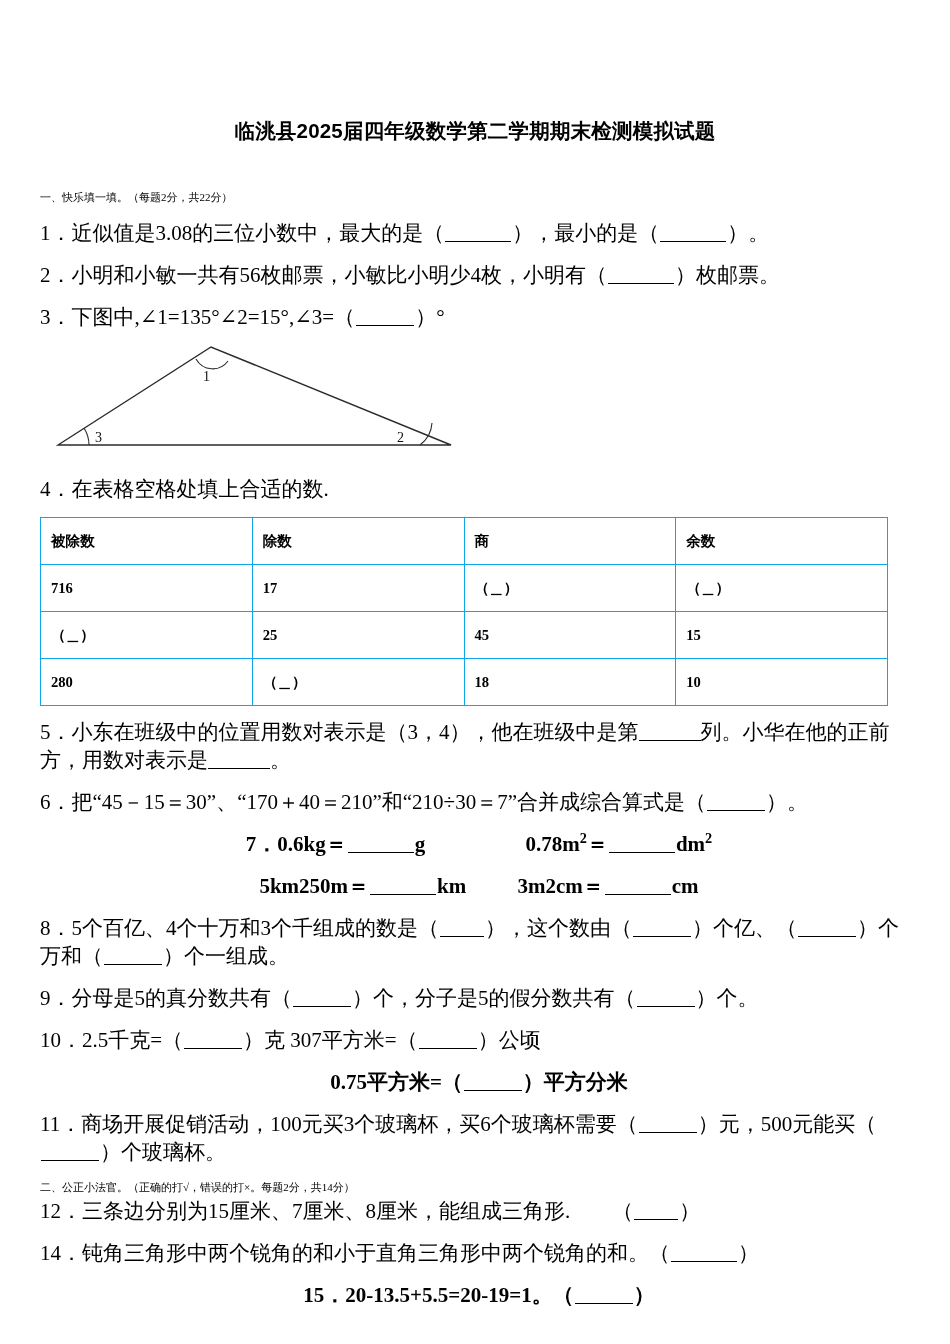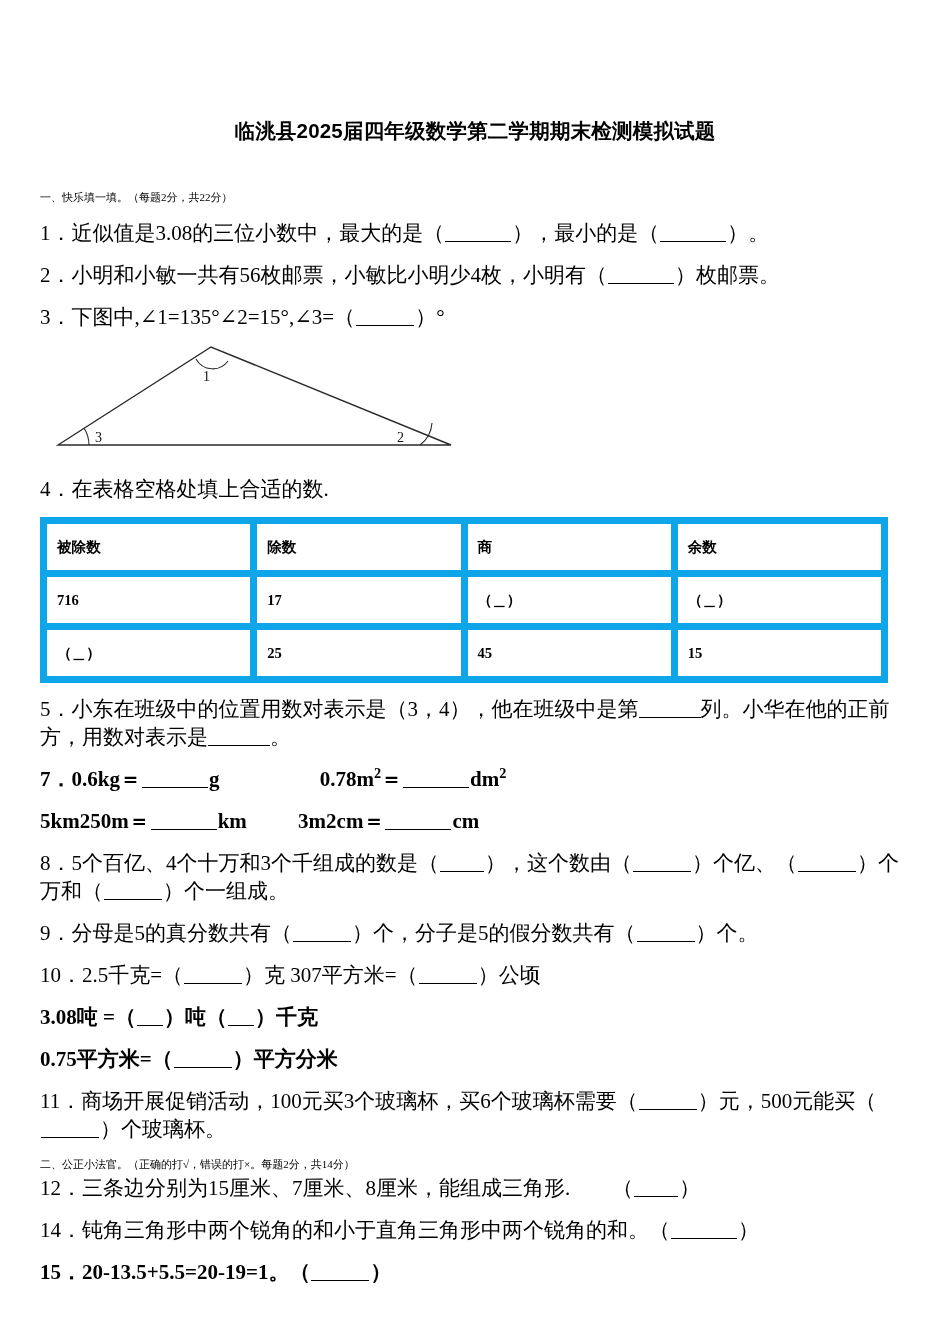--- a/index.html
+++ b/index.html
@@ -66,30 +66,30 @@
 
   
   table.grid {
     border-collapse: collapse;
     width: 848px;
     table-layout: fixed;
     margin-top: 8px;
     margin-bottom: 12px;
   }
   table.grid td {
-    border: 7px solid #0ea5e9;
+    border: 1px solid #0ea5e9;
     height: 46px;
     padding: 0 10px;
     font-size: 14.6px;
     font-weight: bold;
     vertical-align: middle;
     font-family: "Liberation Serif", "DejaVu Serif", serif;
   }
   table.grid td.hdr { font-weight: bold; }
-  .bold { font-weight: bold; }
+  .bold { font-weight: bold; text-align: center; }
 </style>
 </head>
 <body>
 
 <div class="page">
 
   <div class="doc-title">临洮县2025届四年级数学第二学期期末检测模拟试题</div>
 
   <div class="body-block">
 
@@ -134,27 +134,36 @@
         <td>17</td>
         <td>（＿）</td>
         <td>（＿）</td>
       </tr>
       <tr>
         <td>（＿）</td>
         <td>25</td>
         <td>45</td>
         <td>15</td>
       </tr>
+      <tr>
+        <td>280</td>
+        <td>（＿）</td>
+        <td>18</td>
+        <td>10</td>
+      </tr>
     </tbody>
       </table>
 
     <div class="q">
       <span>5．小东在班级中的位置用数对表示是（3，4），他在班级中是第</span><span class="ul-line"></span><span>列。小华在他的正前方，用数对表示是</span><span class="ul-line"></span><span>。</span>
     </div>
 
+    <div class="q">
+      <span>6．把“45－15＝30”、“170＋40＝210”和“210÷30＝7”合并成综合算式是（</span><span class="blank-l"></span><span>）。</span>
+    </div>
 
     <div class="q bold">
       <span>7．0.6kg＝</span><span class="blank-xl"></span><span>g</span>
       <span style="display:inline-block;width:95px"></span><span>0.78m</span><sup>2</sup><span>＝</span><span class="blank-xl"></span><span>dm</span><sup>2</sup>
     </div>
 
     <div class="q bold">
       <span>5km250m＝</span><span class="blank-xl"></span><span>km</span>
       <span style="display:inline-block;width:46px"></span><span>3m2cm＝</span><span class="blank-xl"></span><span>cm</span>
     </div>
@@ -164,23 +173,20 @@
     </div>
 
     <div class="q">
       <span>9．分母是5的真分数共有（</span><span class="blank-l"></span><span>）个，分子是5的假分数共有（</span><span class="blank-l"></span><span>）个。</span>
     </div>
 
     <div class="q">
       <span>10．2.5千克=（</span><span class="blank-l"></span><span>）克  307平方米=（</span><span class="blank-l"></span><span>）公顷</span>
     </div>
 
-    <div class="q bold">
-      <span>3.08吨 =（</span><span class="blank-s"></span><span>）吨（</span><span class="blank-s"></span><span>）千克</span>
-    </div>
 
     <div class="q bold">
       <span>0.75平方米=（</span><span class="blank-l"></span><span>）平方分米</span>
     </div>
 
     <div class="q">
       <span>11．商场开展促销活动，100元买3个玻璃杯，买6个玻璃杯需要（</span><span class="blank-l"></span><span>）元，500元能买（</span><span class="blank-l"></span><span>）个玻璃杯。</span>
     </div>
 
     <div class="sec-head" style="margin-bottom:2px">二、公正小法官。（正确的打√，错误的打×。每题2分，共14分）</div>

